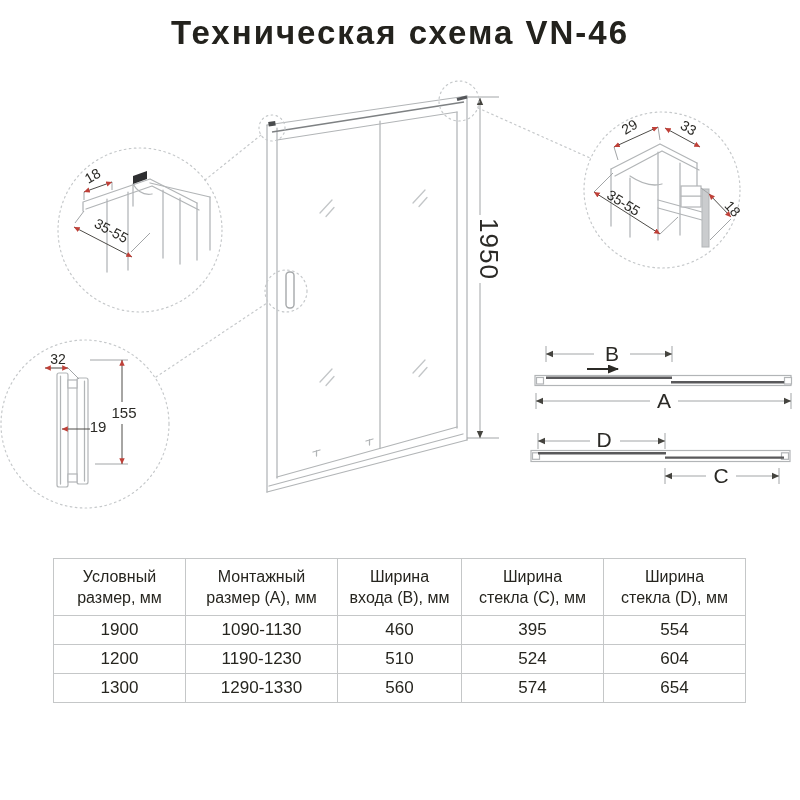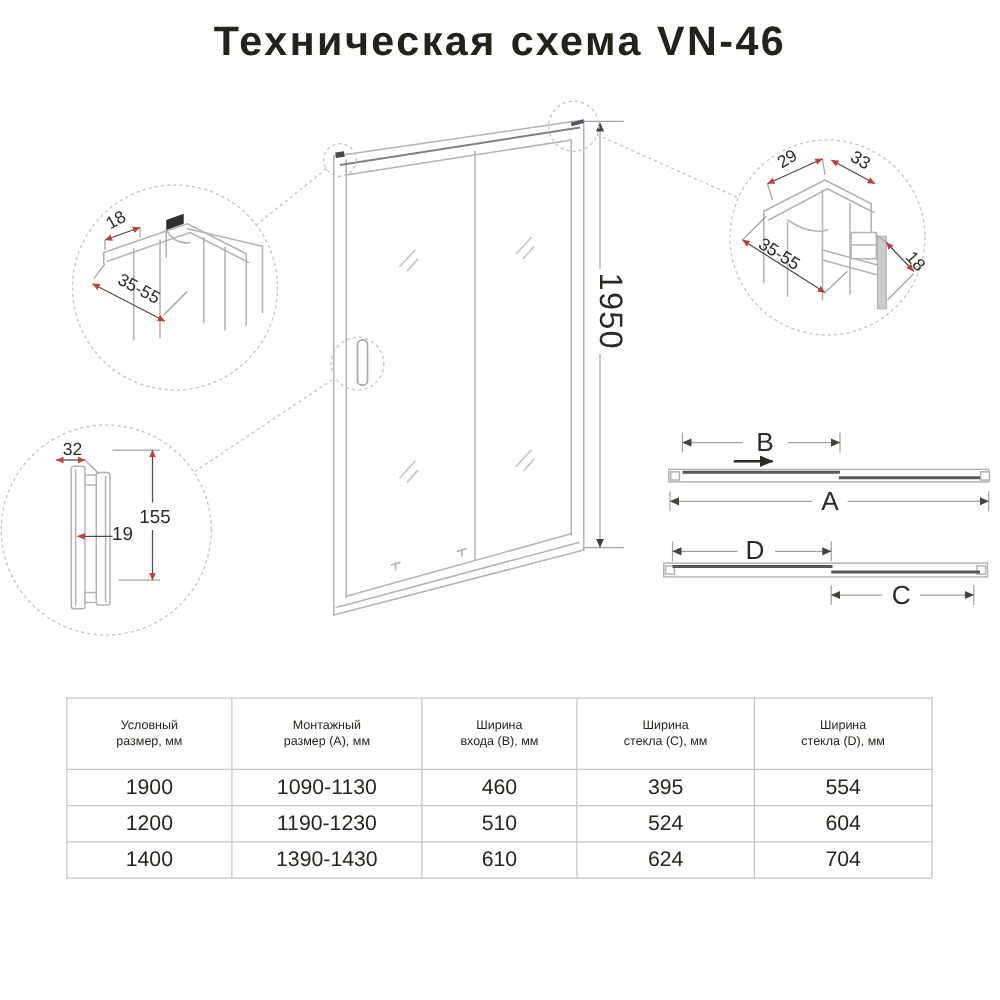--- a/index.html
+++ b/index.html
@@ -19,21 +19,21 @@
   text{text-anchor:middle;fill:#2b2a26;font-family:"Liberation Sans",sans-serif;}
   .lblS{font-size:14px;}
   .lblM{font-size:15px;}
   .lblL{font-size:21px;}
   .lblH{font-size:26px;letter-spacing:1px;}
   
   .spec-table{position:absolute;left:53px;top:558px;width:692px;border-collapse:collapse;
               background:#fff;table-layout:fixed;}
   .spec-table th,.spec-table td{border:1px solid #c5c7c8;text-align:center;vertical-align:middle;
               font-weight:400;color:#26251f;}
-  .spec-table th{height:52px;font-size:10px;line-height:1.32;white-space:pre-line;padding:2px 4px;}
+  .spec-table th{height:52px;font-size:16px;line-height:1.32;white-space:pre-line;padding:2px 4px;}
   .spec-table td{height:28px;font-size:17px;padding:0 2px;}
 </style>
 </head>
 <body>
 
 <div class="stage">
 
   <div class="title">Техническая схема VN-46</div>
 
   <svg width="800" height="545" viewBox="0 0 800 545">
@@ -196,22 +196,22 @@
         <td>554</td>
       </tr>
       <tr>
         <td>1200</td>
         <td>1190-1230</td>
         <td>510</td>
         <td>524</td>
         <td>604</td>
       </tr>
       <tr>
-        <td>1400</td>
-        <td>1390-1430</td>
-        <td>610</td>
-        <td>624</td>
-        <td>704</td>
+        <td>1300</td>
+        <td>1290-1330</td>
+        <td>560</td>
+        <td>574</td>
+        <td>654</td>
       </tr>
     </tbody>
   </table>
 
 </div>
 
 </body></html>

